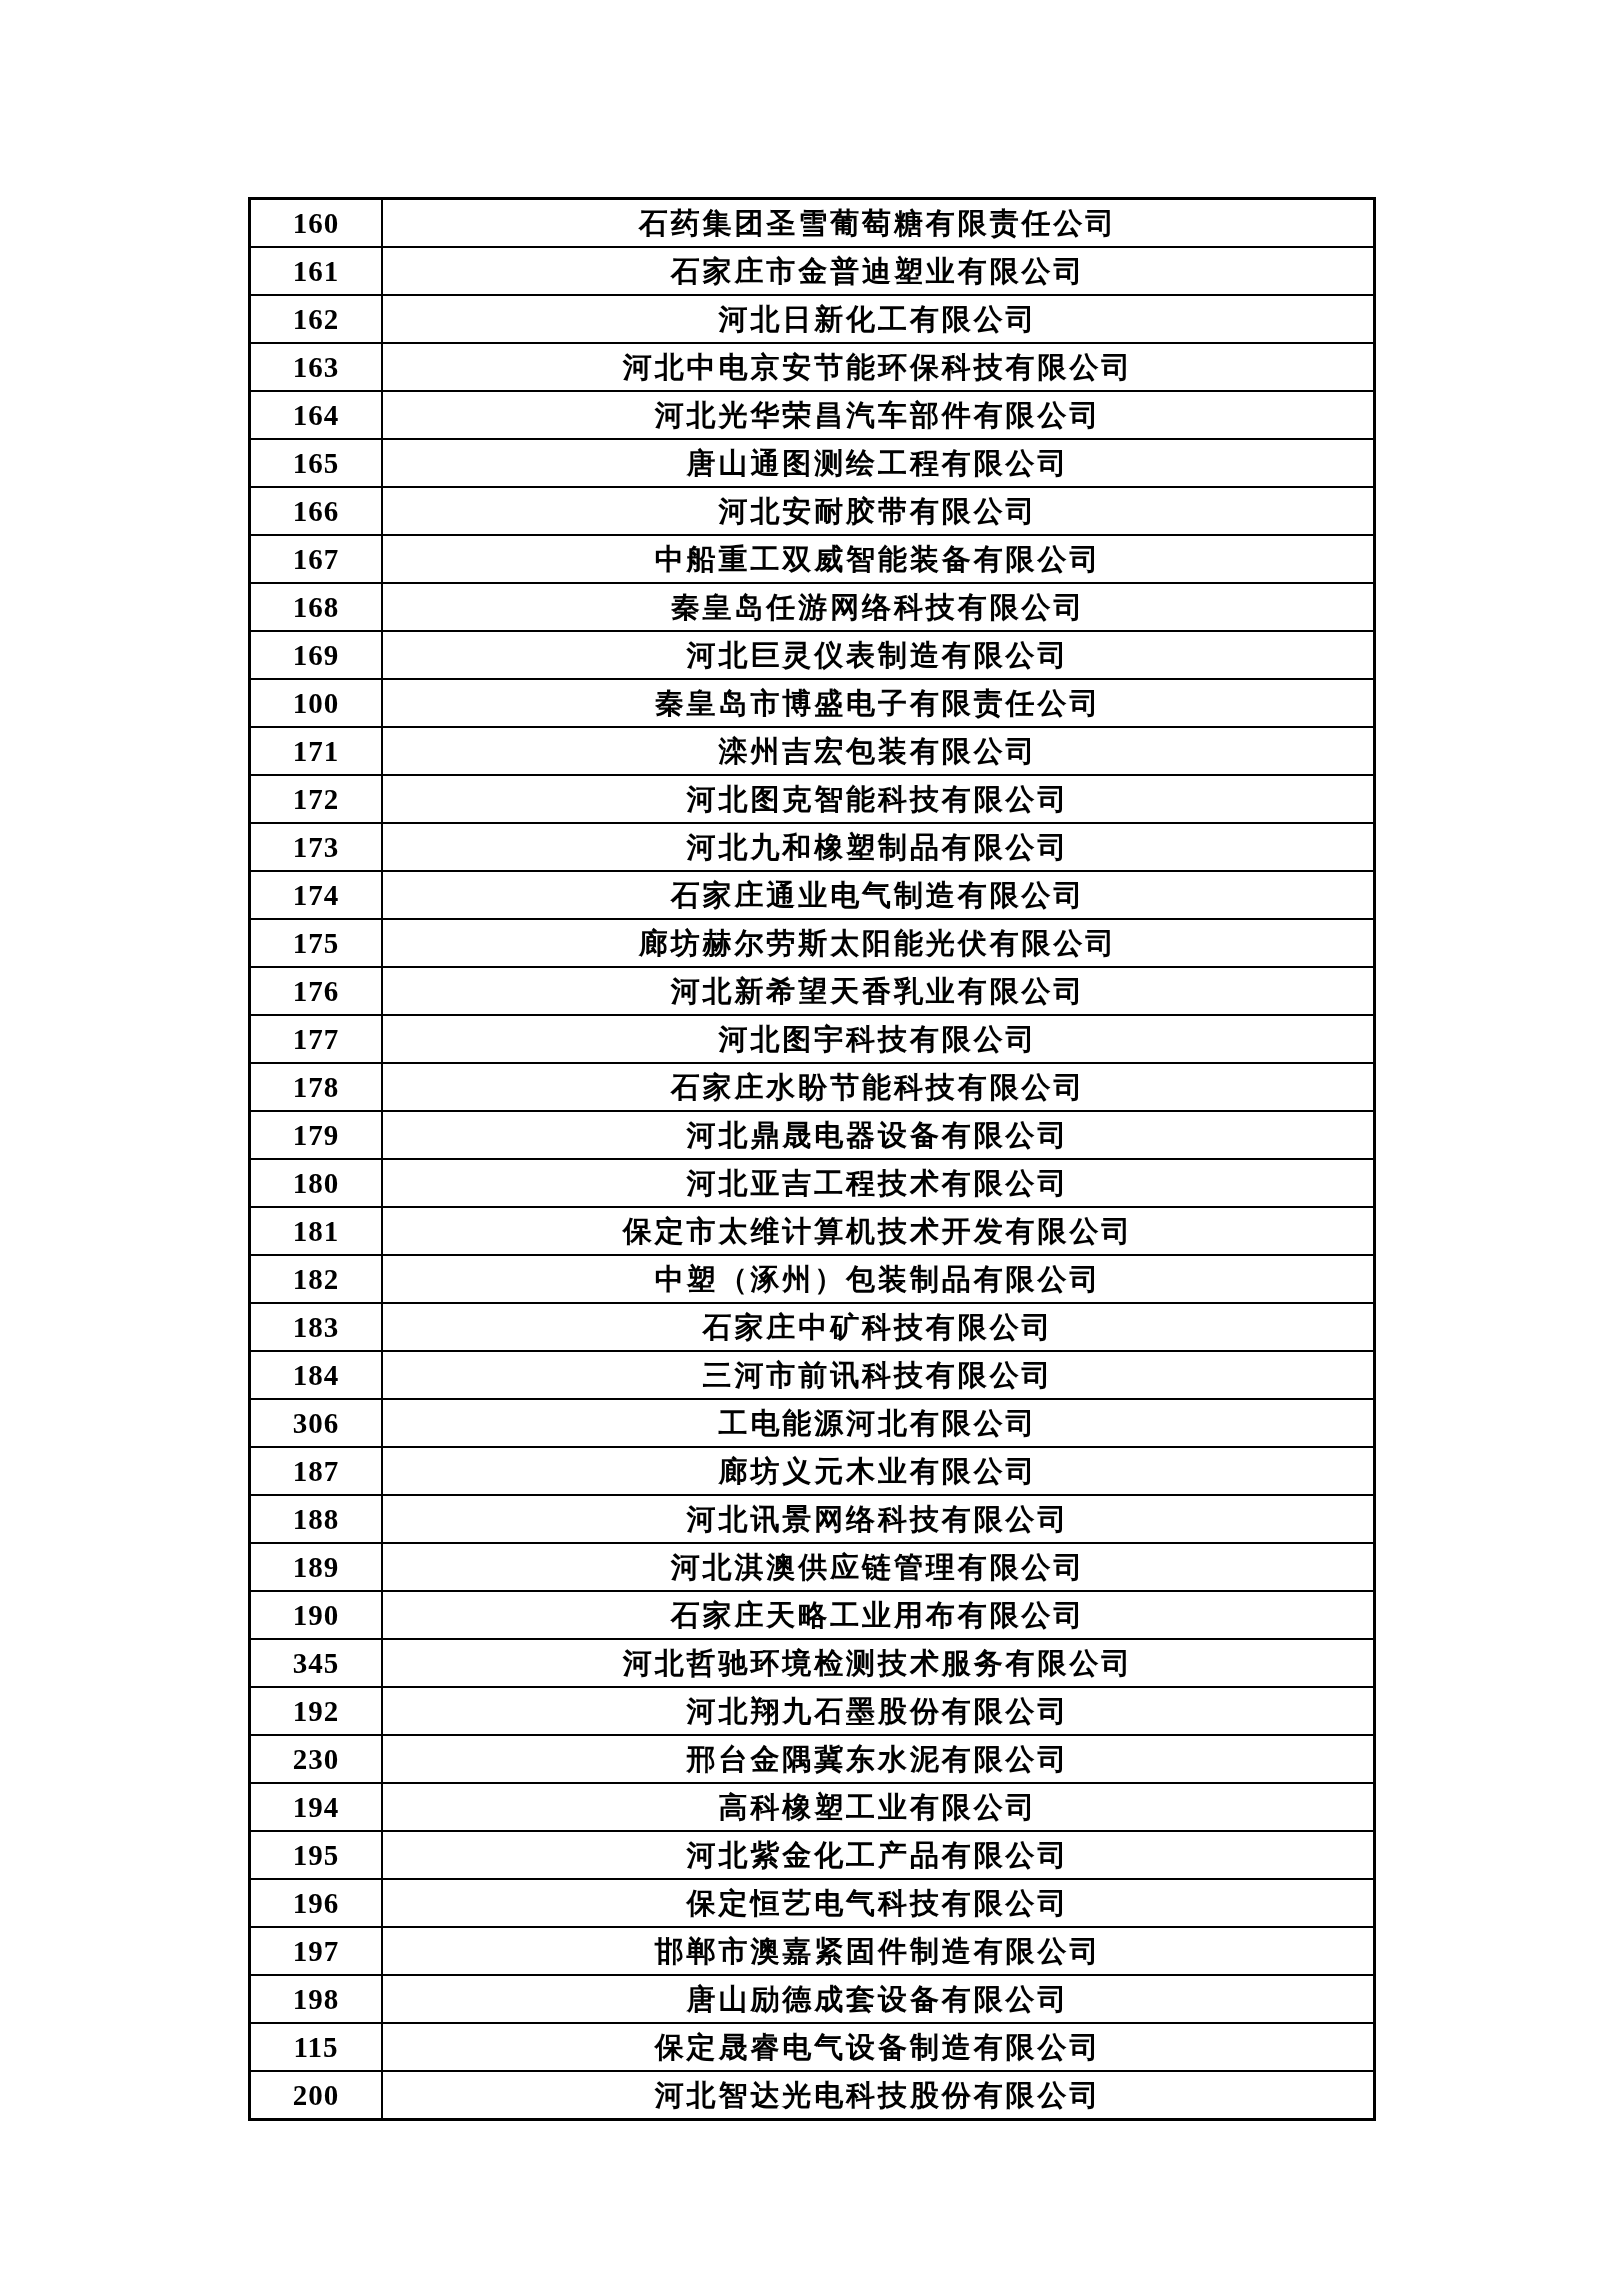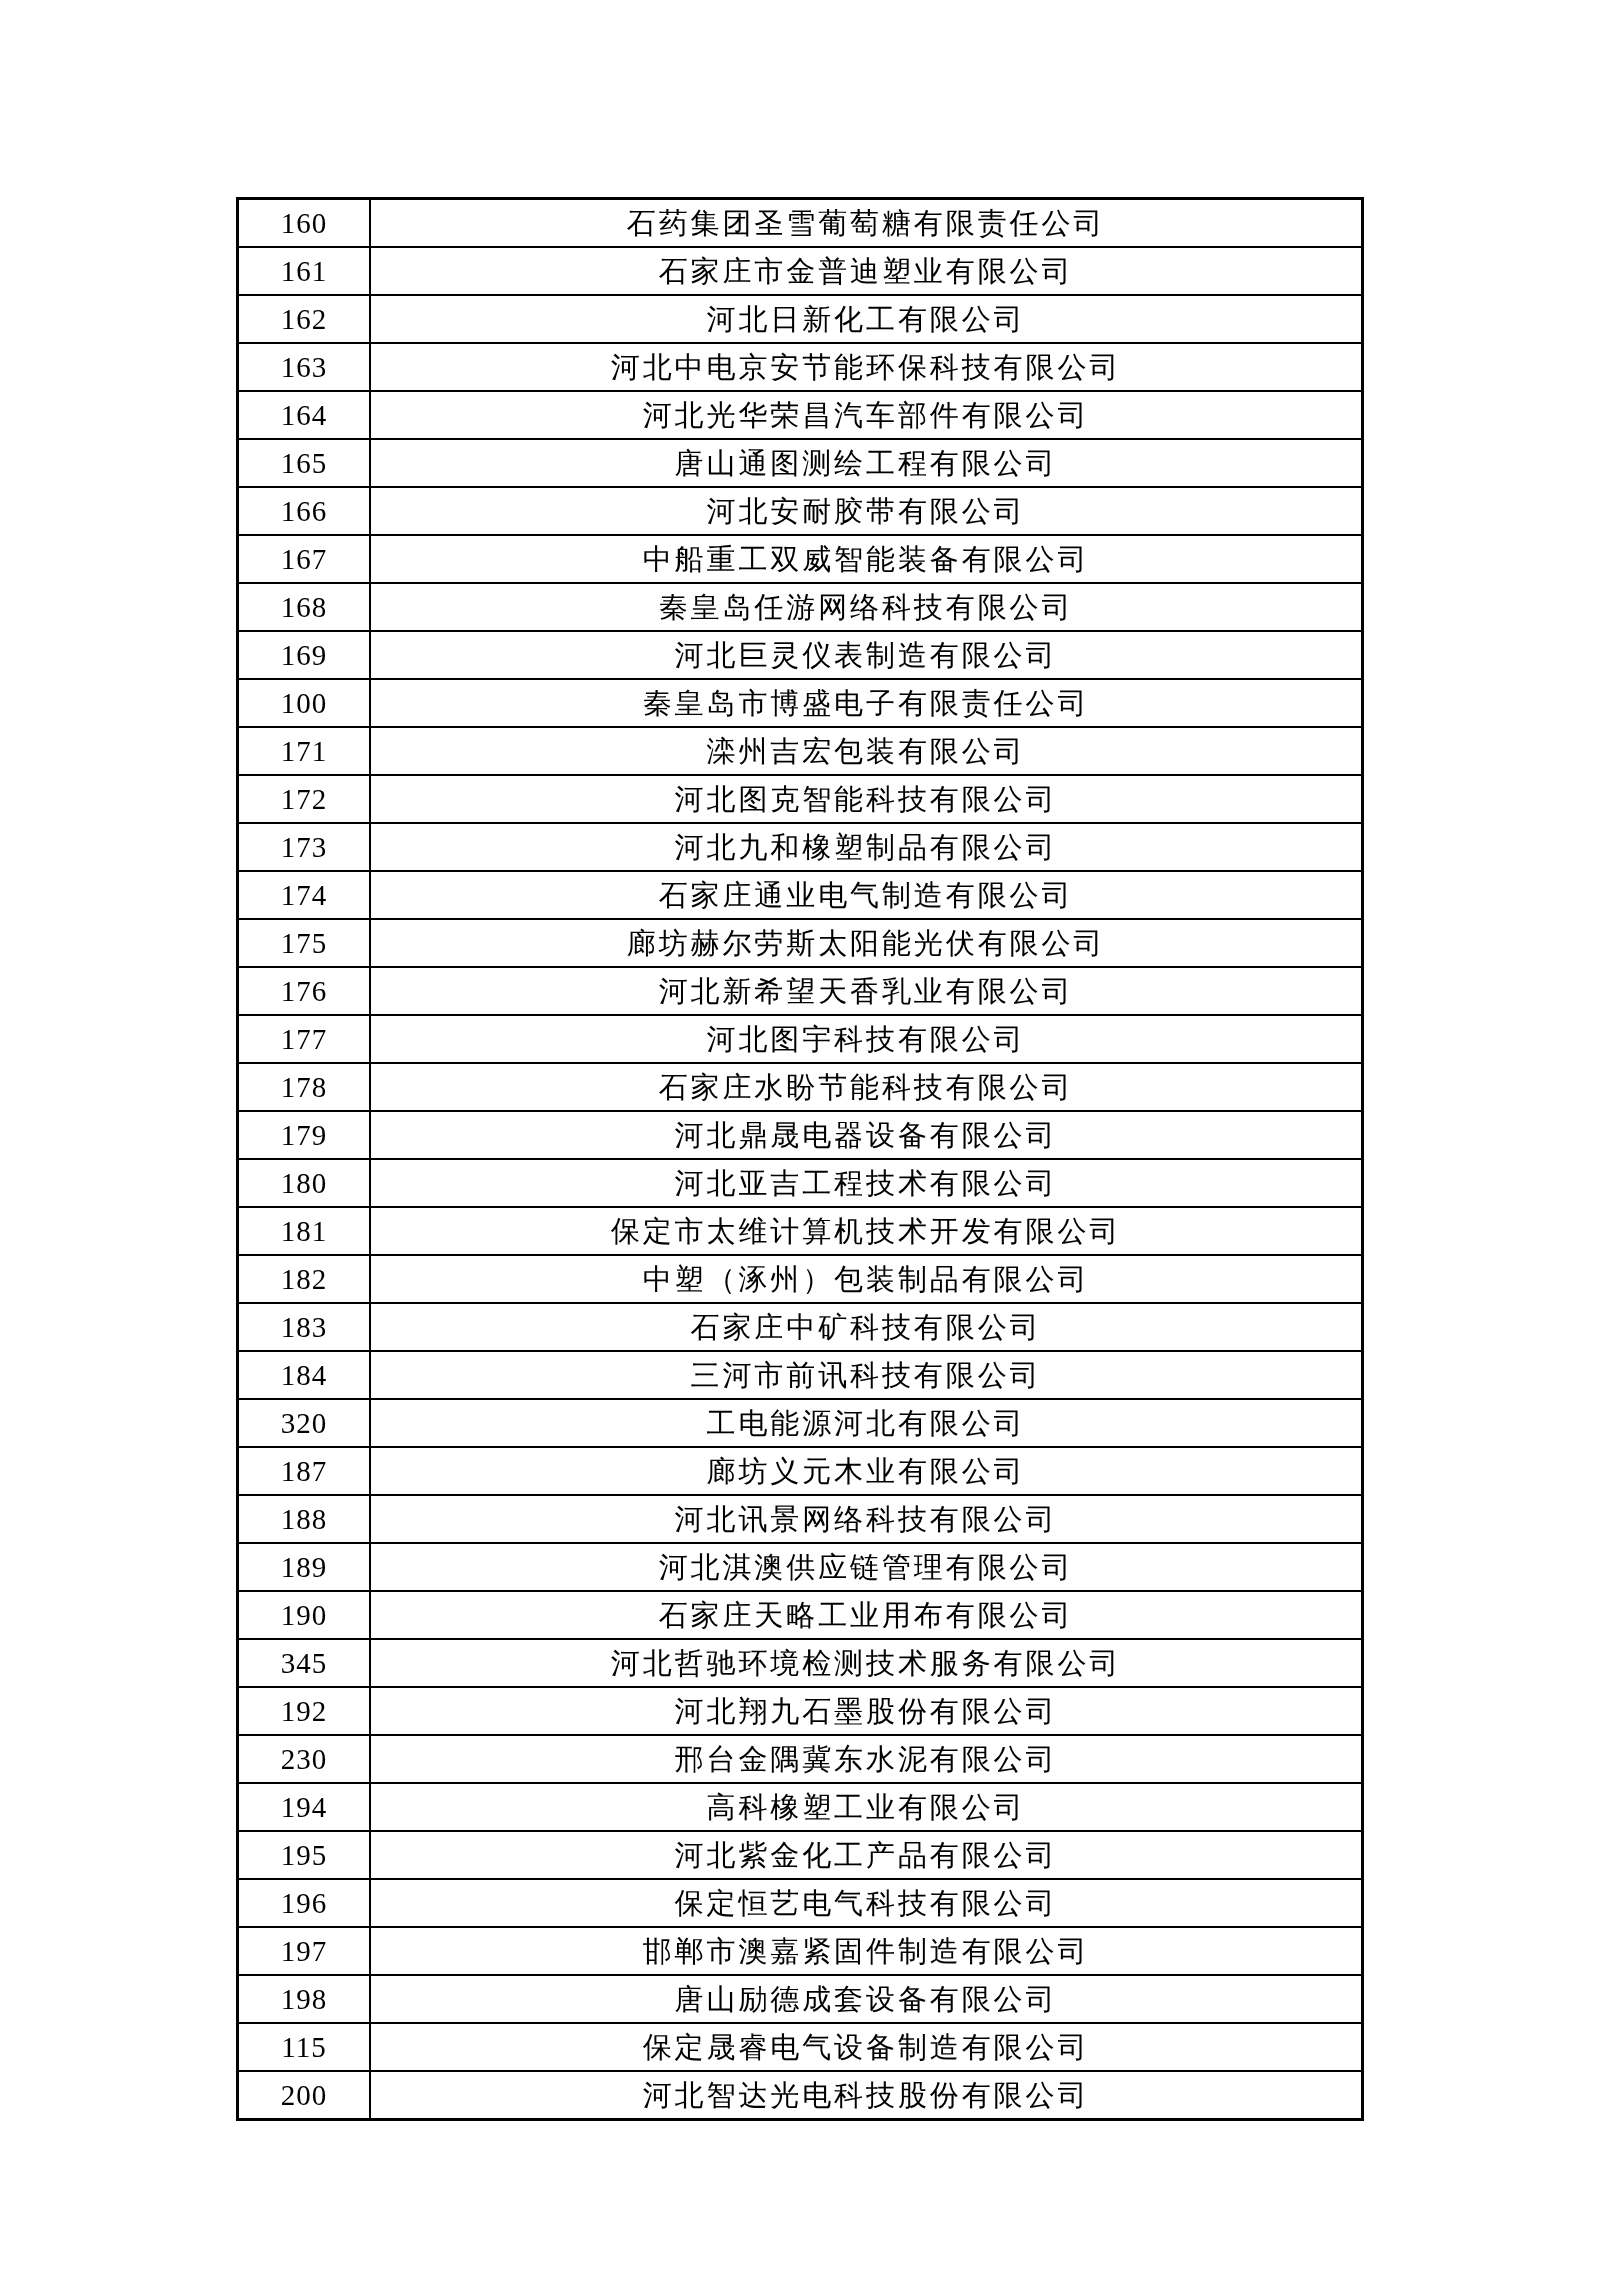--- a/index.html
+++ b/index.html
@@ -9,28 +9,29 @@
   }
   .page {
     position: relative;
     width: 1621px;
     height: 2293px;
     background: #ffffff;
     overflow: hidden;
   }
   table.company-table {
     position: absolute;
-    left: 236px;
+    left: 248px;
     top: 197px;
     width: 1128px;
     height: 1898px;
     border-collapse: collapse;
     table-layout: fixed;
     border: 3.9px solid #000000;
     font-family: "Liberation Serif", "DejaVu Serif", serif;
+    font-weight: bold;
   }
   table.company-table td {
     border: 2px solid #000000;
     padding: 0;
     color: #000000;
     font-size: 29px;
     text-align: center;
     vertical-align: middle;
     white-space: nowrap;
     overflow: hidden;
@@ -145,21 +146,21 @@
         </tr>
         <tr>
           <td class="num-cell">183</td>
           <td class="name-cell">石家庄中矿科技有限公司</td>
         </tr>
         <tr>
           <td class="num-cell">184</td>
           <td class="name-cell">三河市前讯科技有限公司</td>
         </tr>
         <tr>
-          <td class="num-cell">320</td>
+          <td class="num-cell">306</td>
           <td class="name-cell">工电能源河北有限公司</td>
         </tr>
         <tr>
           <td class="num-cell">187</td>
           <td class="name-cell">廊坊义元木业有限公司</td>
         </tr>
         <tr>
           <td class="num-cell">188</td>
           <td class="name-cell">河北讯景网络科技有限公司</td>
         </tr>

